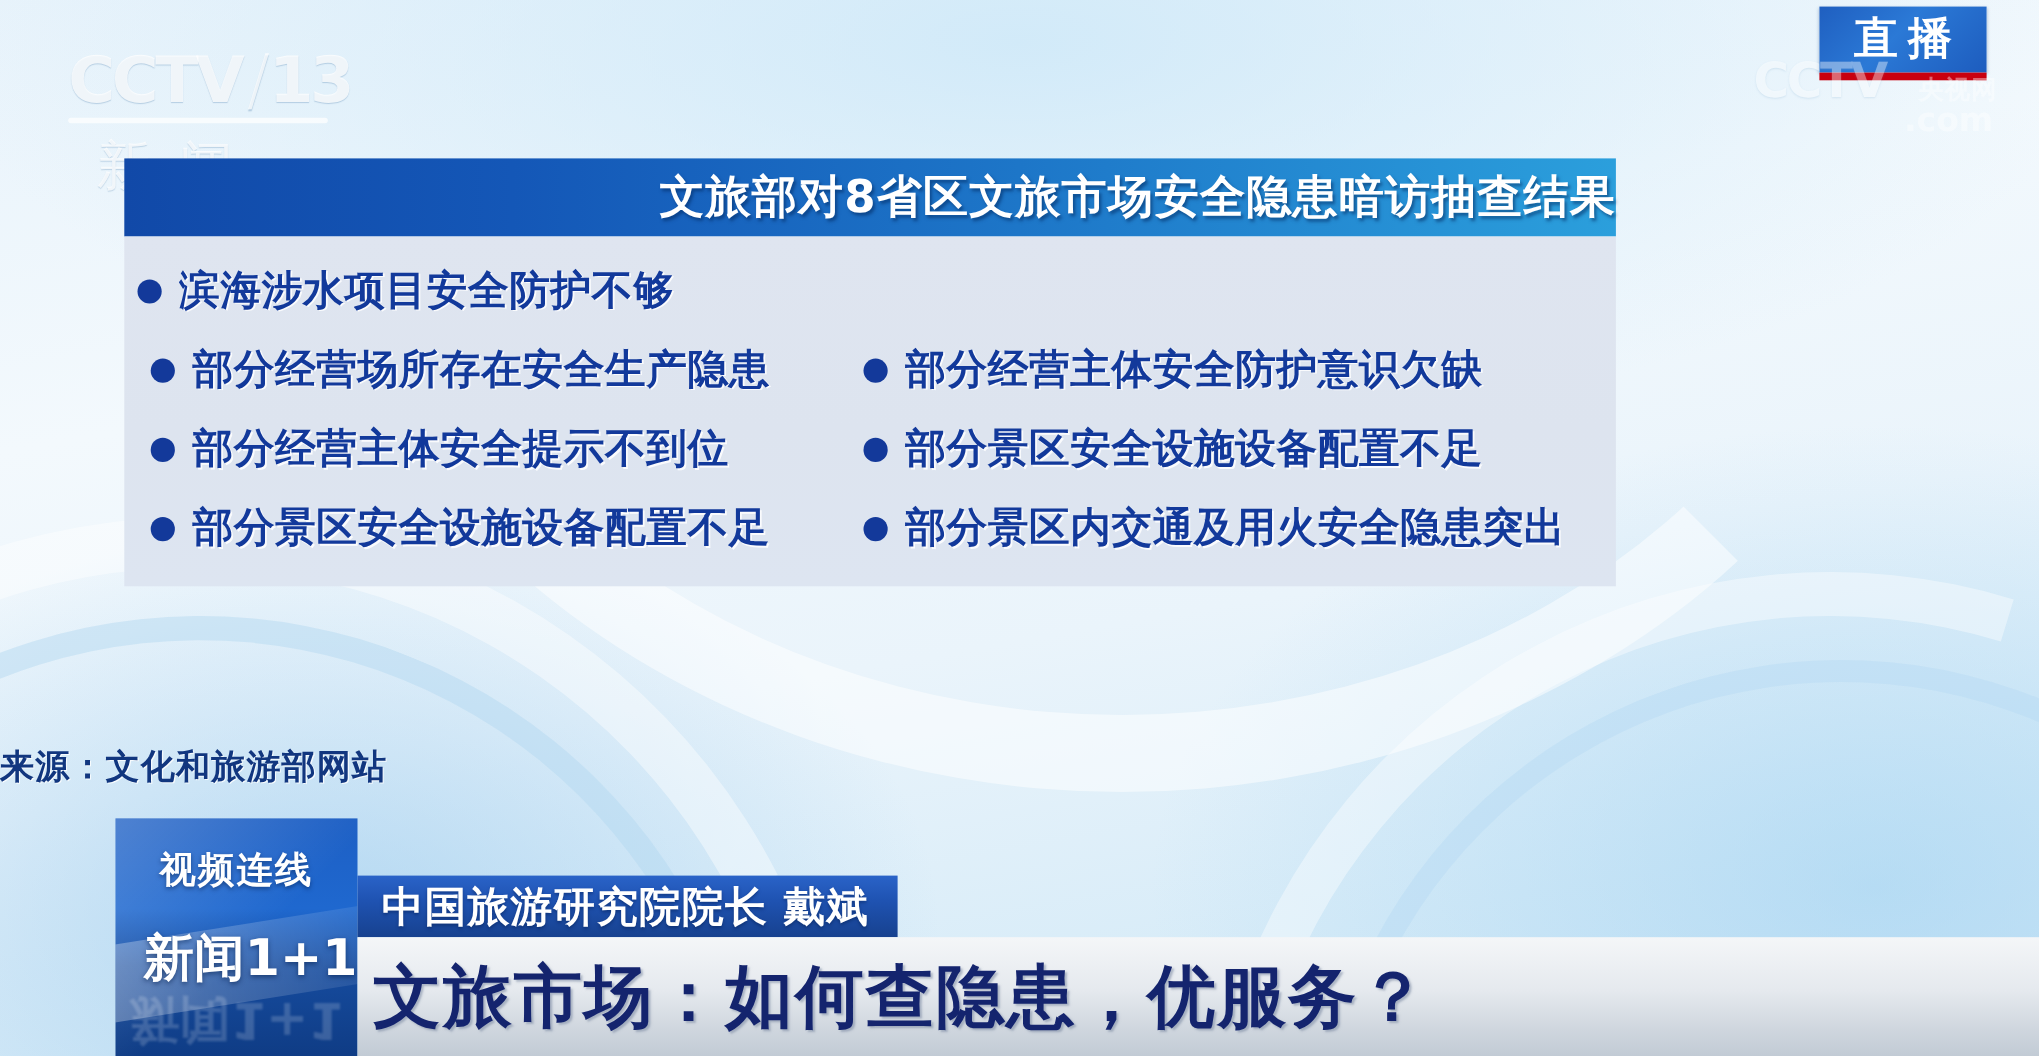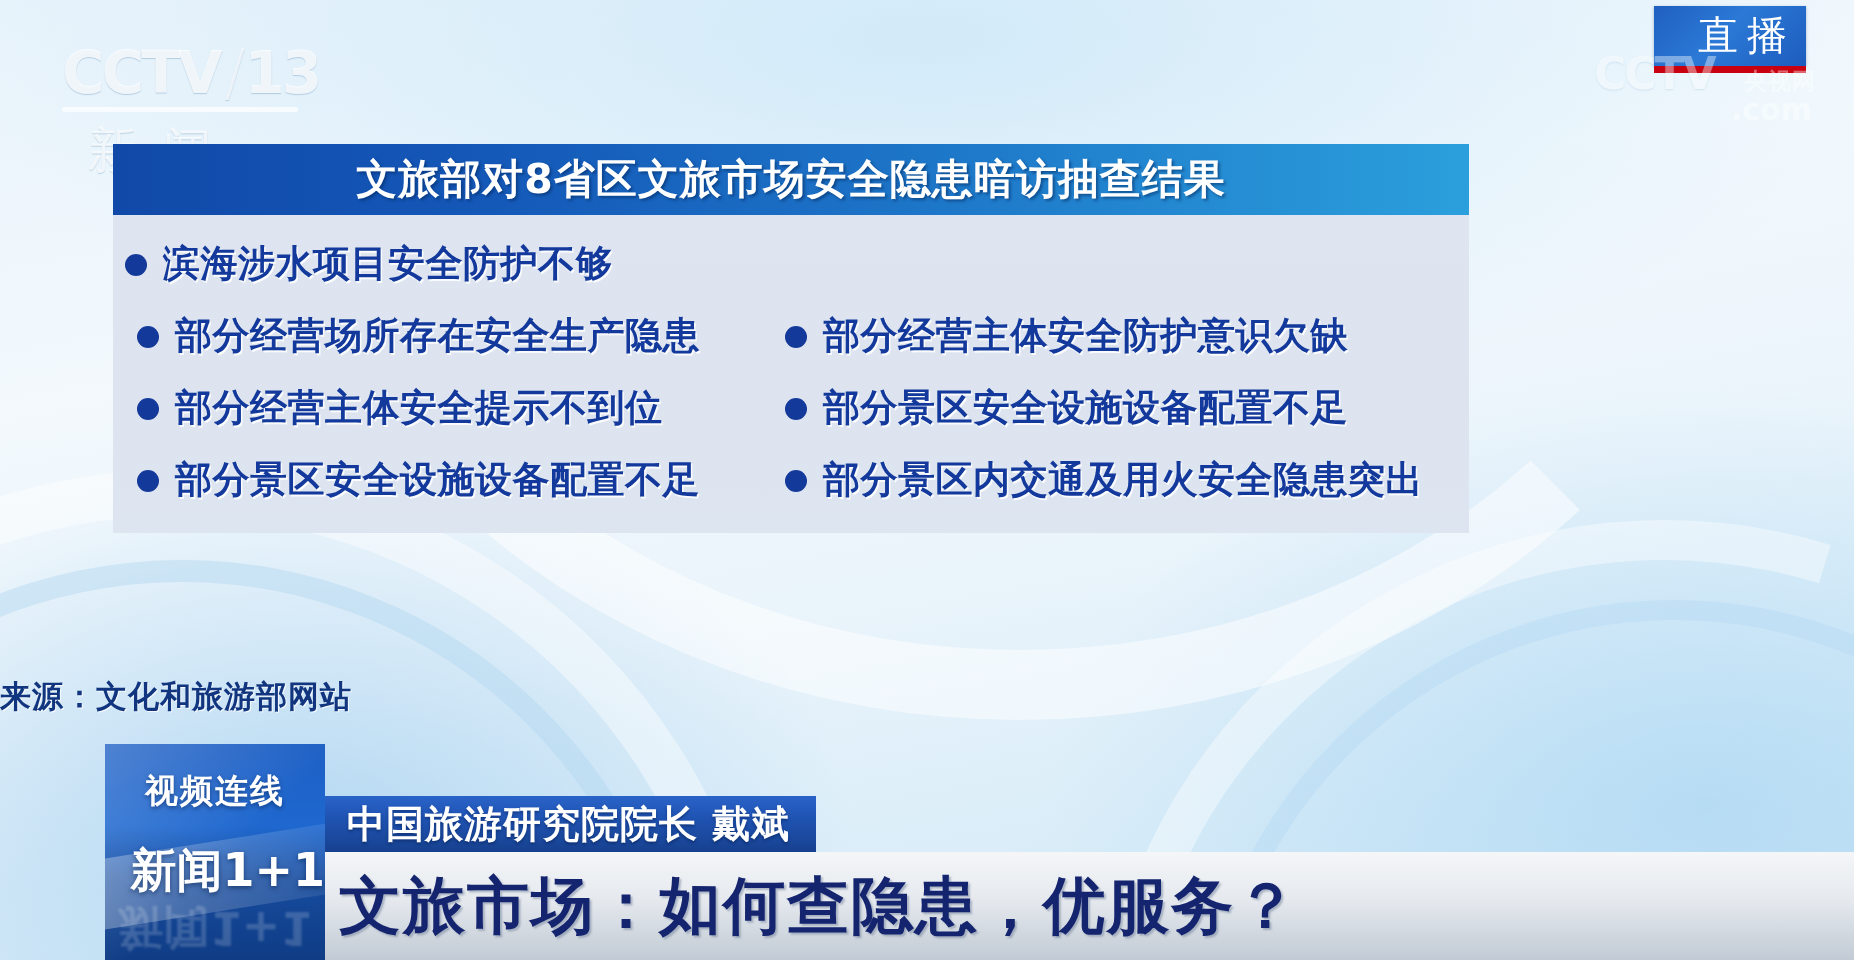--- a/index.html
+++ b/index.html
@@ -100,24 +100,24 @@
   
   #live-badge {
     position: absolute;
     right: 48px; top: 6px;
     width: 152px;
   }
   #live-badge .lb-box {
     background: linear-gradient(135deg, #1f5fc0 0%, #2b79d6 45%, #1d5cbe 100%);
     color: #ffffff;
     font-size: 40px;
-    font-weight: 400;
+    font-weight: 700;
     line-height: 1;
     padding: 9px 10px 11px 10px;
-    text-align: right;
+    text-align: center;
     letter-spacing: 9px;
     text-indent: 9px;
     box-shadow: 0 1px 3px rgba(30,70,130,0.35);
   }
   #live-badge .lb-bar {
     height: 7px;
     background: #c9000f;
   }
 
   
@@ -157,21 +157,21 @@
   #info-panel {
     position: absolute;
     left: 113px; top: 144px;
     width: 1356px;
   }
   #panel-header {
     height: 71px;
     background: linear-gradient(90deg, #1149a8 0%, #1457b7 26%, #1d76c8 60%, #2b9fdc 100%);
     display: flex;
     align-items: center;
-    justify-content: center;
+    justify-content: flex-end;
   }
   #panel-title {
     color: #ffffff;
     font-size: 41px;
     font-weight: 700;
     letter-spacing: 1px;
     text-shadow: 2px 2px 3px rgba(0,40,95,0.55);
     white-space: nowrap;
   }
   #panel-body {

